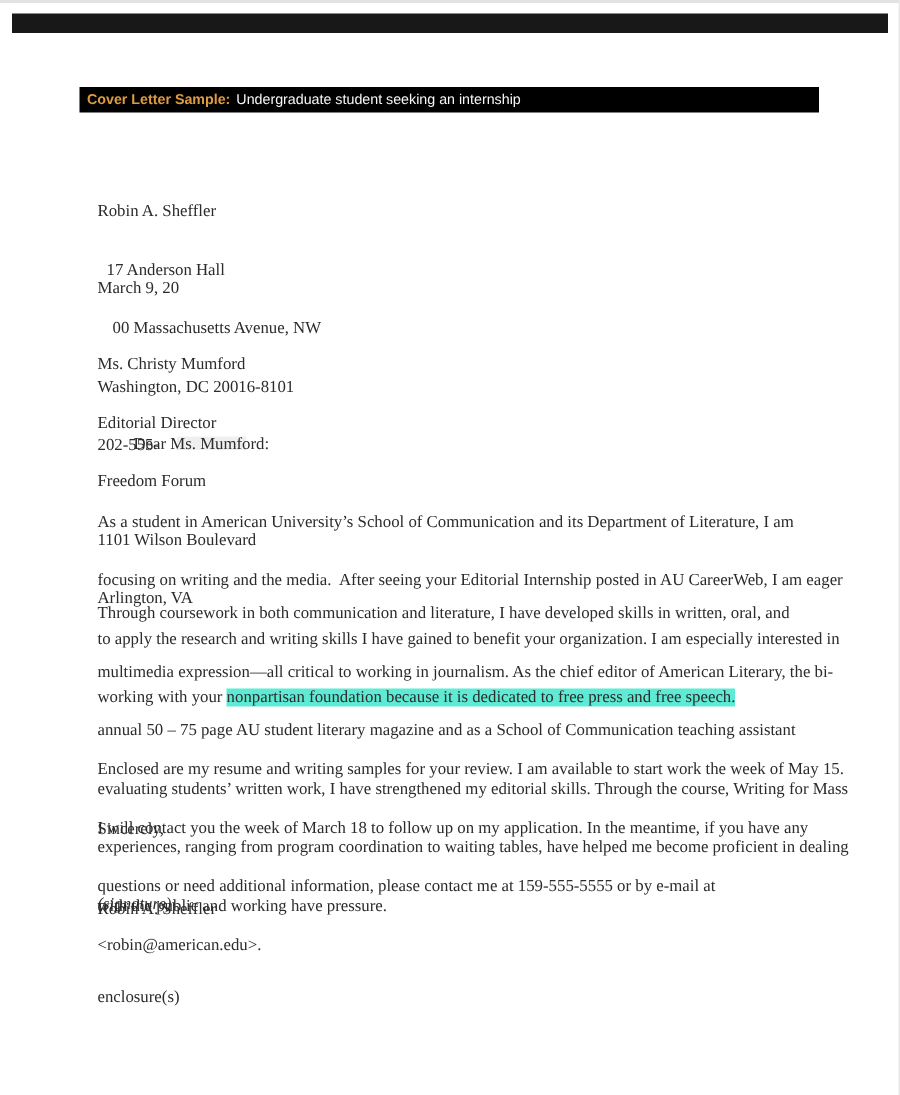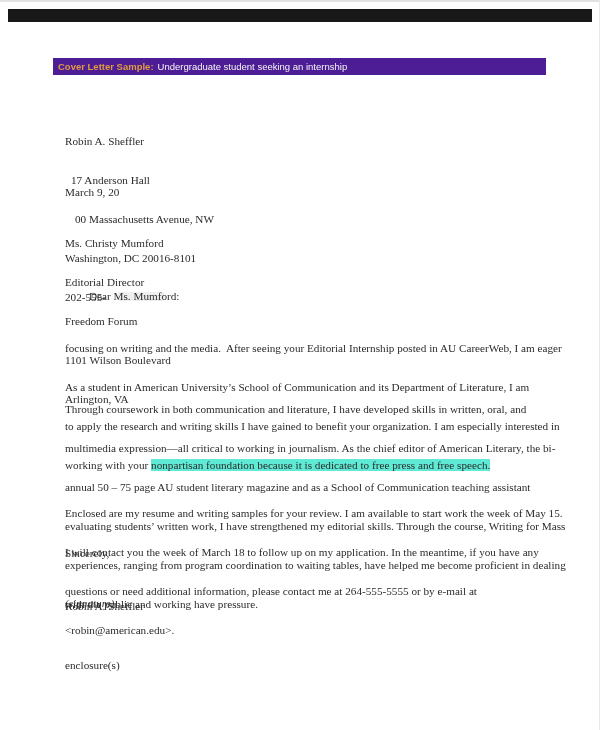--- a/index.html
+++ b/index.html
@@ -17,21 +17,21 @@
   .right-edge {
     position: absolute; top: 0; right: 0; width: 1px; height: 730px;
     background: #e8e8e8;
   }
   .top-bar {
     position: absolute; left: 8px; top: 9px; width: 584px; height: 13px;
     background: #181818;
   }
   .caption-bar {
     position: absolute; left: 53px; top: 58px; width: 493px; height: 17px;
-    background: #4c1d95;
+    background: #000000;
     font-family: "Liberation Sans", sans-serif;
     font-size: 9.5px; line-height: 17px;
     padding-left: 5px; box-sizing: border-box;
     white-space: nowrap;
   }
   .cap-label { color: #e09b40; font-weight: bold; }
   .cap-desc  { color: #f7f7f7; margin-left: 4px; }
 
   .block {
     position: absolute; left: 65px;
@@ -87,38 +87,38 @@
   <div class="line">Ms. Christy Mumford</div>
   <div class="line">Editorial Director</div>
   <div class="line">Freedom Forum</div>
   <div class="line">1101 Wilson Boulevard</div>
   <div class="line">Arlington, VA</div>
 </div>
 
 <div class="block salutation">Dear Ms. Mumford:</div>
 
 <div class="block para1">
+  <div class="line">As a student in American University’s School of Communication and its Department of Literature, I am</div>
   <div class="line">focusing on writing and the media.  After seeing your Editorial Internship posted in AU CareerWeb, I am eager</div>
-  <div class="line">As a student in American University’s School of Communication and its Department of Literature, I am</div>
   <div class="line">to apply the research and writing skills I have gained to benefit your organization. I am especially interested in</div>
   <div class="line"><span>working with your </span><span class="hl">nonpartisan foundation because it is dedicated to free press and free speech.</span></div>
 </div>
 
 <div class="block para2">
   <div class="line">Through coursework in both communication and literature, I have developed skills in written, oral, and</div>
   <div class="line">multimedia expression—all critical to working in journalism. As the chief editor of American Literary, the bi-</div>
   <div class="line">annual 50 – 75 page AU student literary magazine and as a School of Communication teaching assistant</div>
   <div class="line">evaluating students’ written work, I have strengthened my editorial skills. Through the course, Writing for Mass</div>
   <div class="line">experiences, ranging from program coordination to waiting tables, have helped me become proficient in dealing</div>
   <div class="line">with the public and working have pressure.</div>
 </div>
 
 <div class="block para3">
   <div class="line">Enclosed are my resume and writing samples for your review. I am available to start work the week of May 15.</div>
   <div class="line">I will contact you the week of March 18 to follow up on my application. In the meantime, if you have any</div>
-  <div class="line">questions or need additional information, please contact me at 264-555-5555 or by e-mail at</div>
+  <div class="line">questions or need additional information, please contact me at 159-555-5555 or by e-mail at</div>
   <div class="line">&lt;robin@american.edu&gt;.</div>
 </div>
 
 <div class="block closing">Sincerely,</div>
 <div class="block signature">(signature)</div>
 <div class="block signedname">Robin A. Sheffler</div>
 <div class="block enclosure">enclosure(s)</div>
 
 </body></html>

